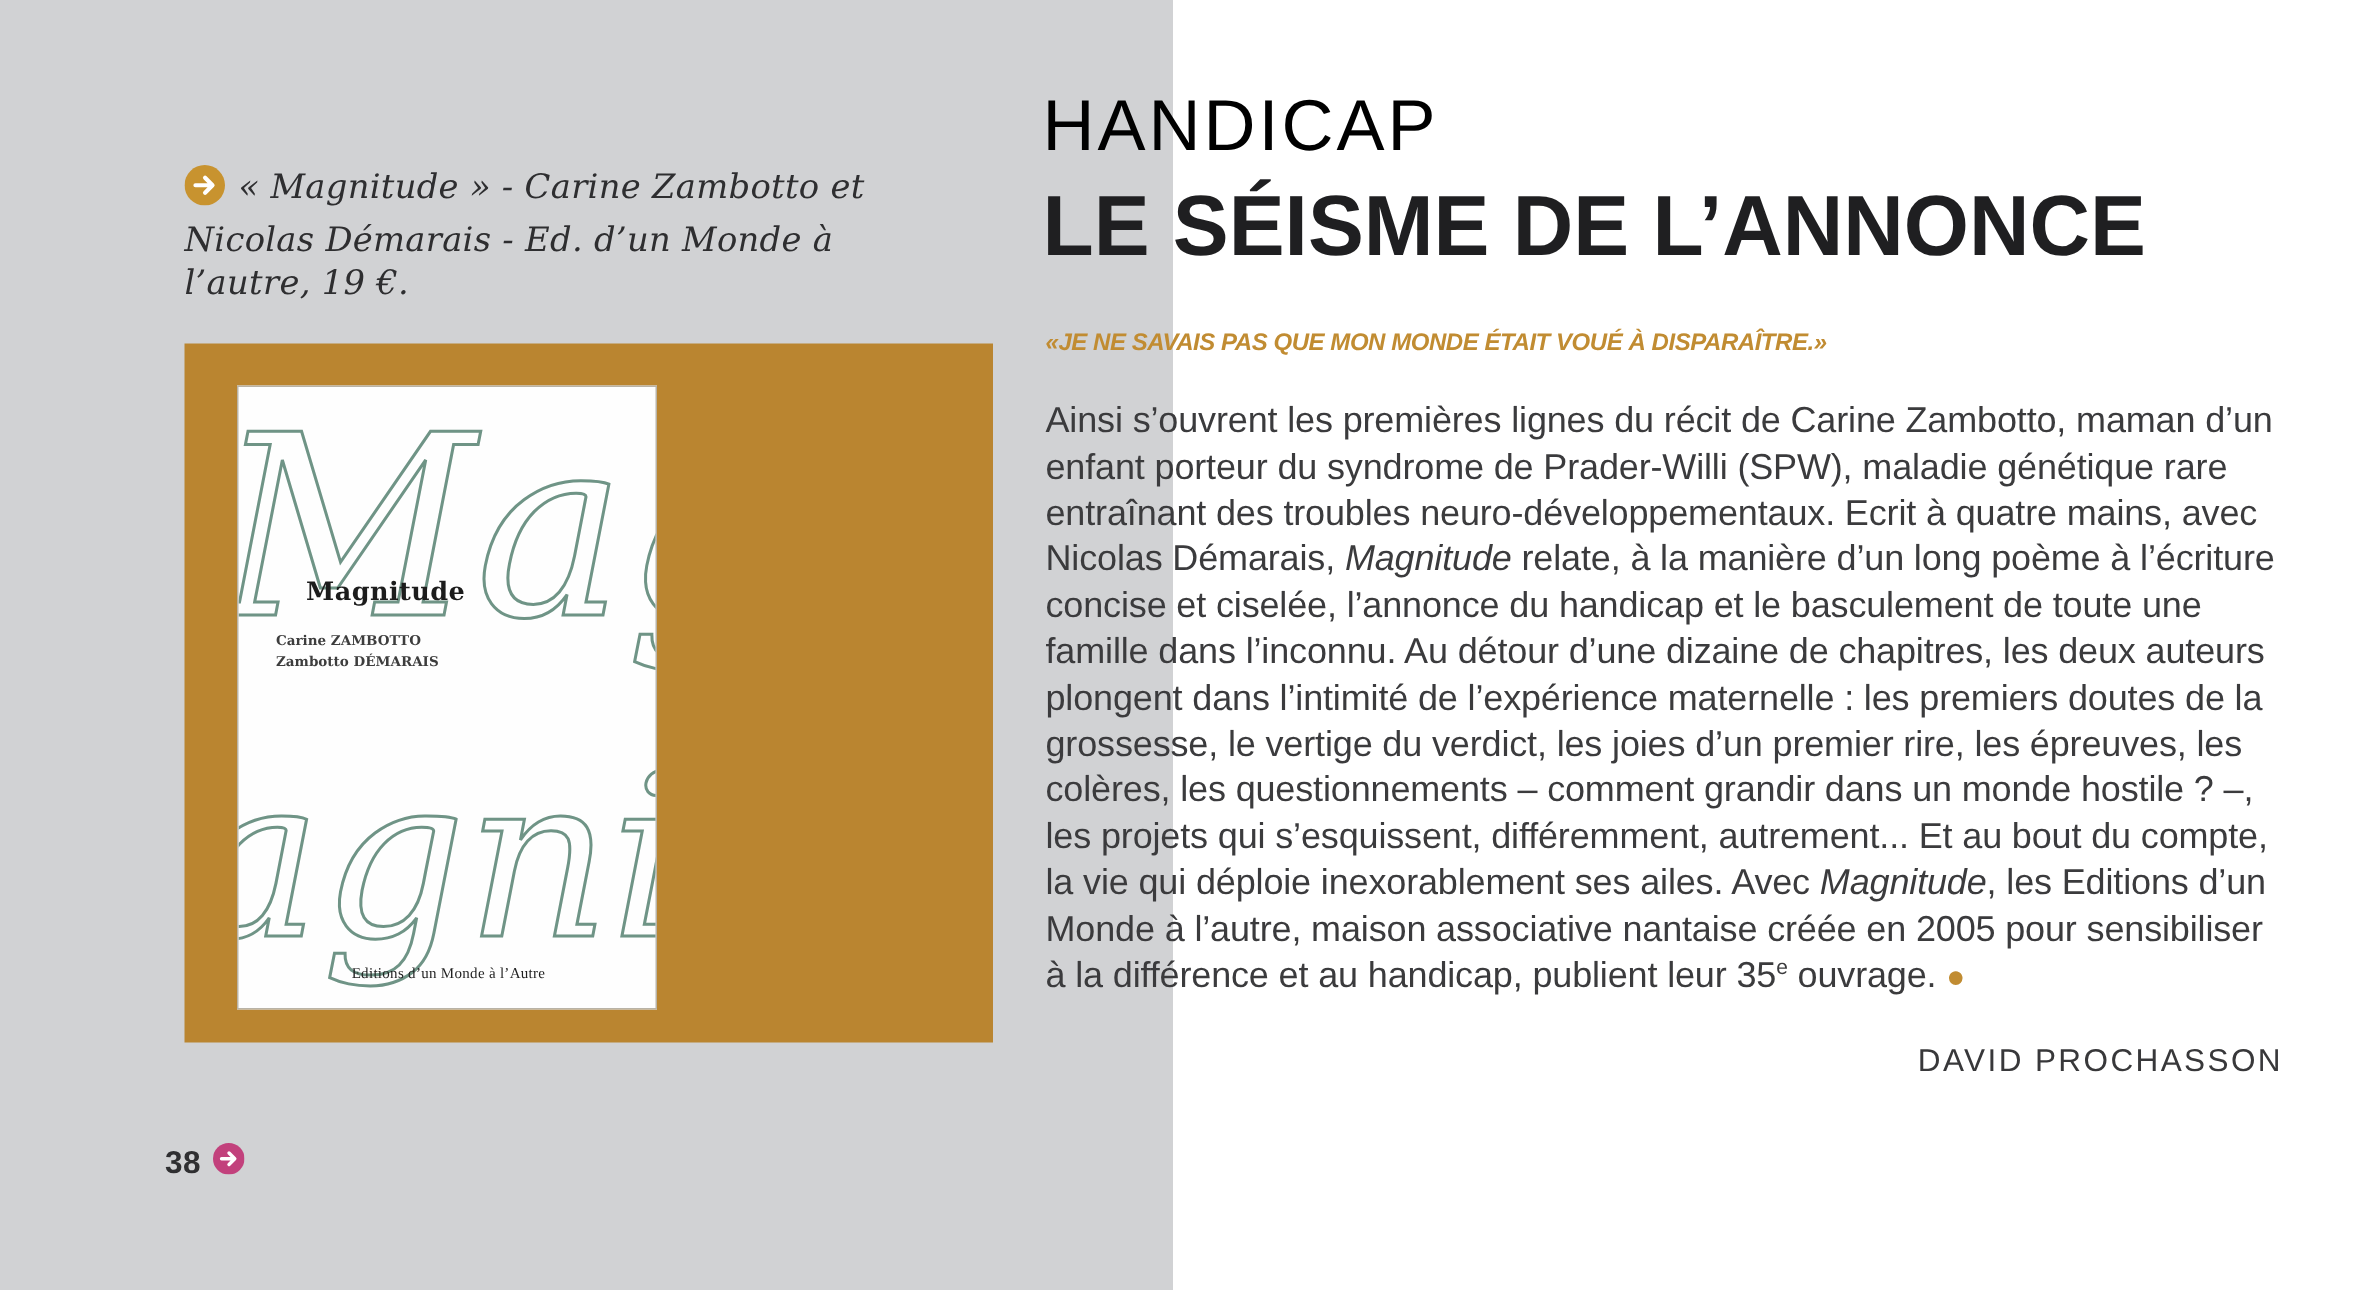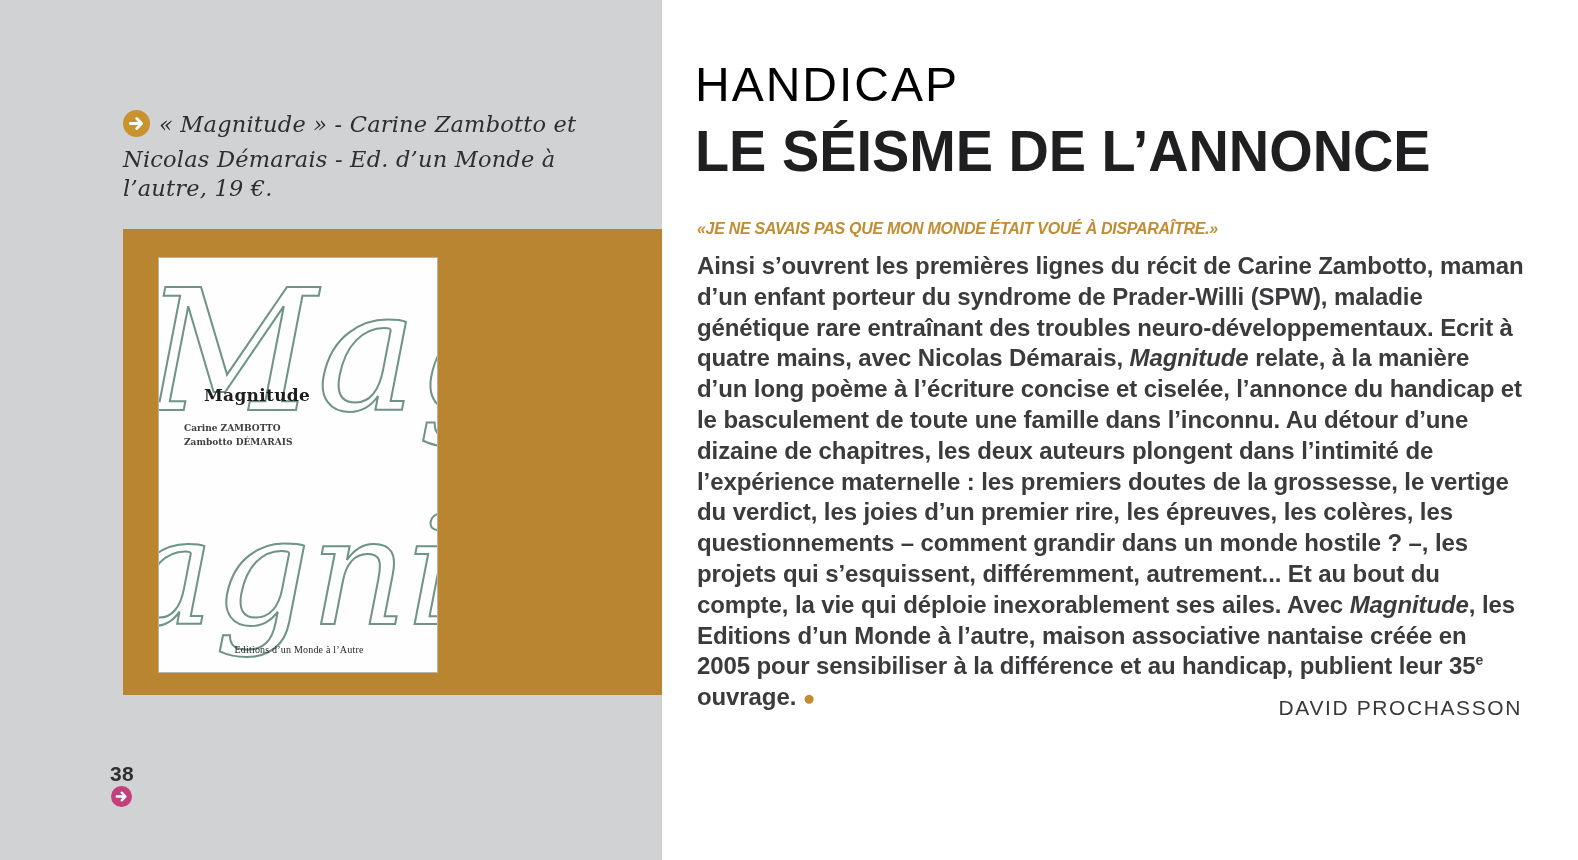--- a/index.html
+++ b/index.html
@@ -1,21 +1,21 @@
 <!DOCTYPE html>
 <html><head>
 <meta charset="utf-8">
 <style>
   * { margin:0; padding:0; box-sizing:border-box; }
   html,body { width:1578px; height:860px; }
   body { font-family:"Liberation Sans", sans-serif; background:#ffffff; position:relative; overflow:hidden; }
   .page { position:absolute; inset:0; width:1578px; height:860px; background:#ffffff; }
 
   
-  .left-panel { position:absolute; left:0; top:0; width:662px; height:860px; background:#d1d2d4; }
+  .left-panel { position:absolute; left:0; top:0; width:782px; height:860px; background:#d1d2d4; }
 
   
   .caption { position:absolute; left:123px; top:110px; width:478px;
              font-family:"DejaVu Serif", serif; font-style:italic;
              font-size:22.5px; line-height:29.5px; color:#2e2e30; letter-spacing:0.2px; }
   .icon-circle { display:inline-block; vertical-align:-5px; margin-right:9px; }
 
   
   .gold-block { position:absolute; left:123px; top:229px; width:539px; height:466px; background:#ba8530; }
   .book-cover { position:absolute; left:35px; top:28px; width:280px; height:416px; background:#fefefe;
@@ -32,31 +32,31 @@
                      font-size:10px; color:#1f1f1f; letter-spacing:0.2px;font-family:Liberation Serif, serif; }
 
   
   .kicker { position:absolute; left:695px; top:53px; font-size:48px; line-height:64px;
             font-weight:400; color:#000000; letter-spacing:2px; }
   .headline { position:absolute; left:695px; top:121px; font-size:57px; line-height:60px;
               font-weight:700; color:#1f1f21; letter-spacing:0px; transform:scaleX(0.98);
               transform-origin:left; white-space:nowrap; }
   .standfirst { position:absolute; left:697px; top:220px; font-size:16px; font-weight:700;
                 font-style:italic; color:#c18c32; white-space:nowrap; letter-spacing:-0.3px; }
-  .body-text { position:absolute; left:697px; top:251px; width:828px; font-size:24px;
-               line-height:30.8px; color:#3b3b3d; letter-spacing:-0.1px;font-weight:bold; }
+  .body-text { position:absolute; left:697px; top:266px; width:828px; font-size:24px;
+               line-height:30.8px; color:#3b3b3d; letter-spacing:-0.1px; }
   .body-text em { font-style:italic; }
   .body-text sup { font-size:14px; vertical-align:super; line-height:0; }
   .end-bullet { color:#c18c32; font-size:21px; }
   .byline { position:absolute; right:56px; top:696px; font-size:21px; color:#38383a;
             letter-spacing:1.6px; }
 
   
   .footer { position:absolute; left:110px; top:762px; display:flex; align-items:center;
-            font-size:21px; color:#2f2f31; letter-spacing:0.4px;flex-direction:column; }
+            font-size:21px; color:#2f2f31; letter-spacing:0.4px; }
   .footer .pgnum { font-weight:700; margin-right:8px; }
   .footer .icon-circle { vertical-align:-4px; margin-right:9px; }
 </style>
 </head>
 <body>
 
 <div class="page">
 
   <div class="left-panel">
 

